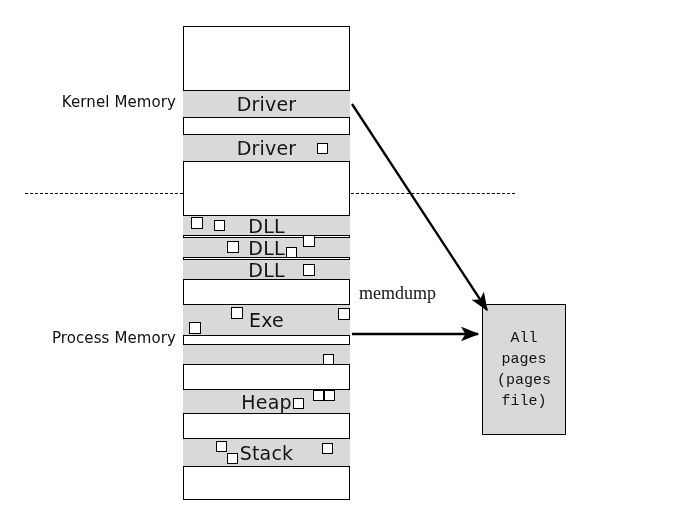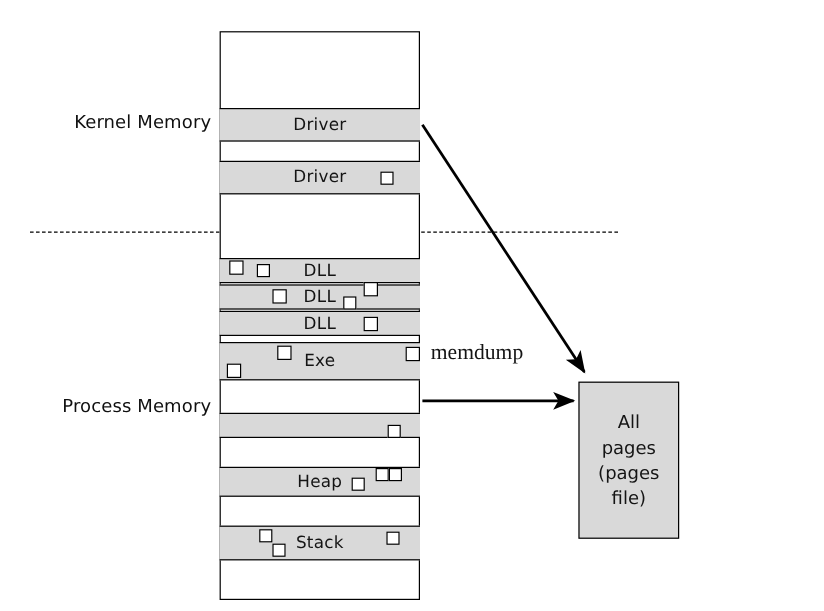--- a/index.html
+++ b/index.html
@@ -53,21 +53,21 @@
     width: 167px;
     box-sizing: border-box;
     background: #d9d9d9;
     border-top: 1.4px solid #000;
     border-bottom: 1.4px solid #000;
     display: flex;
     align-items: center;
     justify-content: center;
   }
   .band-label {
-    font-size: 14px;
+    font-size: 19px;
     color: #141414;
     letter-spacing: 0.2px;
     white-space: nowrap;
     position: relative;
     z-index: 3;
   }
 
   
   .pg {
     position: absolute;
@@ -83,34 +83,35 @@
     height: 0;
     border-top: 1.6px dashed #000;
   }
   #divider-left  { left: 25px;  top: 193px; width: 158px; }
   #divider-right { left: 351px; top: 193px; width: 164px; }
 
   
   #output-box {
     position: absolute;
     left: 482px;
-    top: 318px;
+    top: 304px;
     width: 84px;
     height: 131px;
     background: #d9d9d9;
     border: 1.6px solid #000;
     box-sizing: border-box;
     display: flex;
     flex-direction: column;
     align-items: center;
     justify-content: center;
     font-size: 15px;
     line-height: 21px;
     text-align: center;
     color: #141414;
+    font-family: Liberation Mono, monospace;
   }
 
   
   #arrows {
     position: absolute;
     left: 0; top: 0;
     width: 687px; height: 509px;
     pointer-events: none;
   }
 
@@ -153,21 +154,21 @@
       <div class="band" style="top: 210px; height: 21px;">
         <span class="band-label">DLL</span>
         <div class="pg" style="left: 44px; top: 3px; width: 12px; height: 12px;"></div>
         <div class="pg" style="left: 103px; top: 9px; width: 11px; height: 11px;"></div>
         <div class="pg" style="left: 120px; top: -3px; width: 12px; height: 12px;"></div>
       </div>
       <div class="band" style="top: 232px; height: 21px;">
         <span class="band-label">DLL</span>
         <div class="pg" style="left: 120px; top: 4px; width: 12px; height: 12px;"></div>
       </div>
-      <div class="band" style="top: 258px; height: 32px; text-align: right;">
+      <div class="band" style="top: 277px; height: 32px; text-align: right;">
         <span class="band-label">Exe</span>
         <div class="pg" style="left: 48px; top: 2px; width: 12px; height: 12px;"></div>
         <div class="pg" style="left: 6px; top: 17px; width: 12px; height: 12px;"></div>
         <div class="pg" style="left: 155px; top: 3px; width: 12px; height: 12px;"></div>
       </div>
       <div class="band" style="top: 317px; height: 21px;">
         <div class="pg" style="left: 140px; top: 9px; width: 11px; height: 11px;"></div>
       </div>
       <div class="band" style="top: 411px; height: 29px;">
         <span class="band-label">Stack</span>

